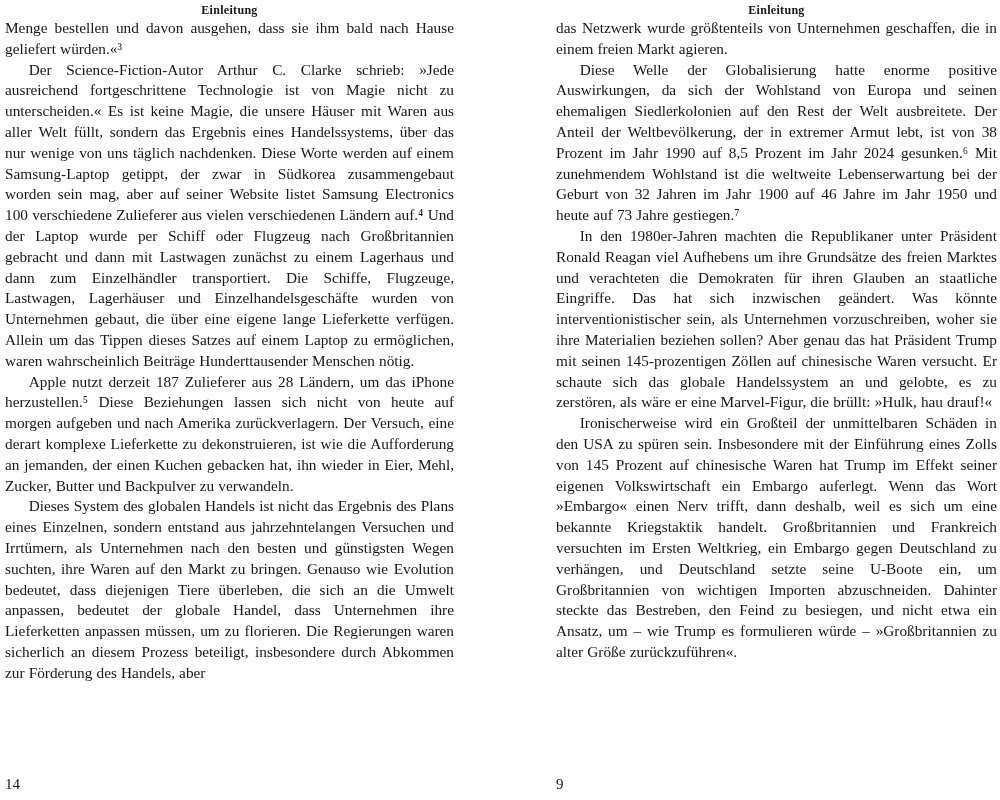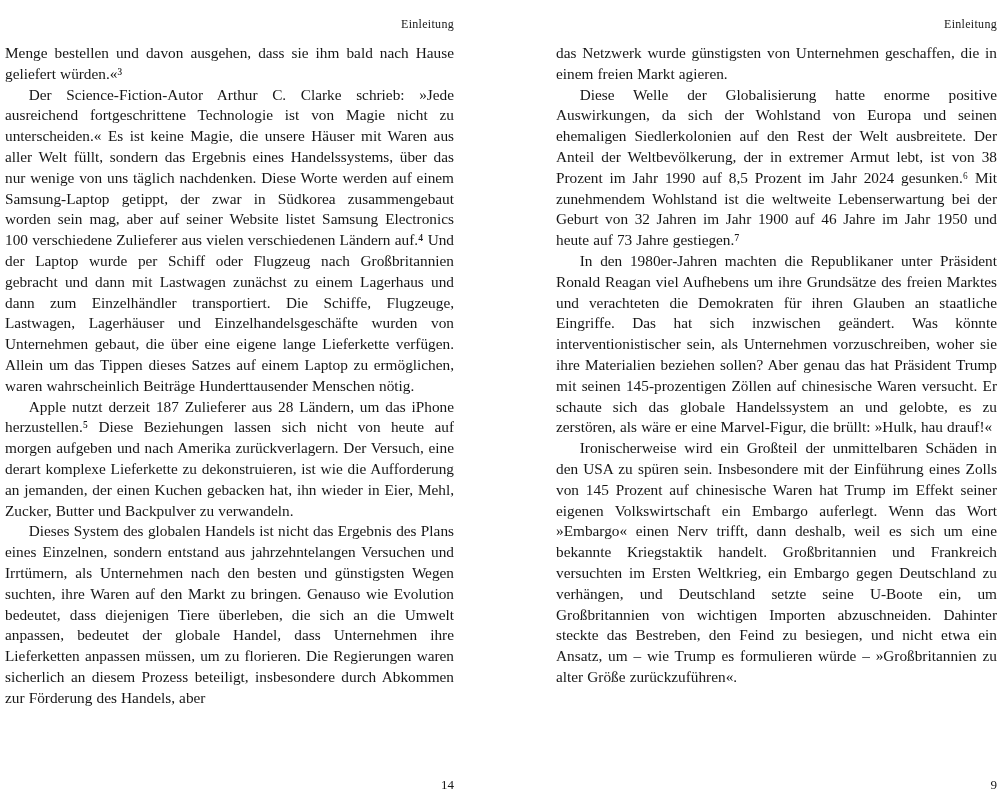--- a/index.html
+++ b/index.html
@@ -21,46 +21,46 @@
   .page {
     width: 500px;
     height: 800px;
     display: flex;
     flex-direction: column;
   }
   .page-left  { padding: 0 46px 0 5px; }
   .page-right { padding: 0 3px 0 56px; }
   .running-head {
     flex: 0 0 auto;
-    text-align: right;
+    text-align: center;
     font-size: 12px;
     letter-spacing: 0.3px;
-    padding-top: 17px;
+    padding-top: 3px;
     height: 18px;
+    font-weight: bold;
   }
   .body-text {
     flex: 1 1 auto;
     overflow: hidden;
-    margin-top: 25px;
     font-size: 15.3px;
     line-height: 20.8px;
     text-align: justify;
     hyphens: auto;
     -webkit-hyphens: auto;
     word-spacing: 0.02em;
   }
   .para {
     margin: 0;
     text-indent: 1.55em;
   }
   .para.no-indent { text-indent: 0; }
   .page-number {
     flex: 0 0 auto;
-    text-align: right;
-    font-size: 13px;
+    text-align: left;
+    font-size: 15px;
     padding: 4px 0 7px;
   }
 </style>
 </head>
 <body>
 
 <div class="spread">
 
   <section class="page page-left">
     <header class="running-head">Einleitung</header>
@@ -69,21 +69,21 @@
       <p class="para">Der Science-Fiction-Autor Arthur C. Clarke schrieb: »Jede ausreichend fortgeschrittene Technologie ist von Magie nicht zu unterscheiden.« Es ist keine Magie, die unsere Häuser mit Waren aus aller Welt füllt, sondern das Ergebnis eines Handelssystems, über das nur wenige von uns täglich nachdenken. Diese Worte werden auf einem Samsung-Laptop getippt, der zwar in Südkorea zusammengebaut worden sein mag, aber auf seiner Website listet Samsung Electronics 100 verschiedene Zulieferer aus vielen verschiedenen Ländern auf.⁴ Und der Laptop wurde per Schiff oder Flugzeug nach Großbritannien gebracht und dann mit Lastwagen zunächst zu einem Lagerhaus und dann zum Einzelhändler transportiert. Die Schiffe, Flugzeuge, Lastwagen, Lagerhäuser und Einzelhandelsgeschäfte wurden von Unternehmen gebaut, die über eine eigene lange Lieferkette verfügen. Allein um das Tippen dieses Satzes auf einem Laptop zu ermöglichen, waren wahrscheinlich Beiträge Hunderttausender Menschen nötig.</p>
       <p class="para">Apple nutzt derzeit 187 Zulieferer aus 28 Ländern, um das iPhone herzustellen.⁵ Diese Beziehungen lassen sich nicht von heute auf morgen aufgeben und nach Amerika zurückverlagern. Der Versuch, eine derart komplexe Lieferkette zu dekonstruieren, ist wie die Aufforderung an jemanden, der einen Kuchen gebacken hat, ihn wieder in Eier, Mehl, Zucker, Butter und Backpulver zu verwandeln.</p>
       <p class="para">Dieses System des globalen Handels ist nicht das Ergebnis des Plans eines Einzelnen, sondern entstand aus jahrzehntelangen Versuchen und Irrtümern, als Unternehmen nach den besten und günstigsten Wegen suchten, ihre Waren auf den Markt zu bringen. Genauso wie Evolution bedeutet, dass diejenigen Tiere überleben, die sich an die Umwelt anpassen, bedeutet der globale Handel, dass Unternehmen ihre Lieferketten anpassen müssen, um zu florieren. Die Regierungen waren sicherlich an diesem Prozess beteiligt, insbesondere durch Abkommen zur Förderung des Handels, aber</p>
     </div>
     <footer class="page-number">14</footer>
   </section>
 
   <section class="page page-right">
     <header class="running-head">Einleitung</header>
     <div class="body-text">
-      <p class="para no-indent">das Netzwerk wurde günstigsten von Unternehmen geschaffen, die in einem freien Markt agieren.</p>
+      <p class="para no-indent">das Netzwerk wurde größtenteils von Unternehmen geschaffen, die in einem freien Markt agieren.</p>
       <p class="para">Diese Welle der Globalisierung hatte enorme positive Auswirkungen, da sich der Wohlstand von Europa und seinen ehemaligen Siedlerkolonien auf den Rest der Welt ausbreitete. Der Anteil der Weltbevölkerung, der in extremer Armut lebt, ist von 38 Prozent im Jahr 1990 auf 8,5 Prozent im Jahr 2024 gesunken.⁶ Mit zunehmendem Wohlstand ist die weltweite Lebenserwartung bei der Geburt von 32 Jahren im Jahr 1900 auf 46 Jahre im Jahr 1950 und heute auf 73 Jahre gestiegen.⁷</p>
       <p class="para">In den 1980er-Jahren machten die Republikaner unter Präsident Ronald Reagan viel Aufhebens um ihre Grundsätze des freien Marktes und verachteten die Demokraten für ihren Glauben an staatliche Eingriffe. Das hat sich inzwischen geändert. Was könnte interventionistischer sein, als Unternehmen vorzuschreiben, woher sie ihre Materialien beziehen sollen? Aber genau das hat Präsident Trump mit seinen 145-prozentigen Zöllen auf chinesische Waren versucht. Er schaute sich das globale Handelssystem an und gelobte, es zu zerstören, als wäre er eine Marvel-Figur, die brüllt: »Hulk, hau drauf!«</p>
       <p class="para">Ironischerweise wird ein Großteil der unmittelbaren Schäden in den USA zu spüren sein. Insbesondere mit der Einführung eines Zolls von 145 Prozent auf chinesische Waren hat Trump im Effekt seiner eigenen Volkswirtschaft ein Embargo auferlegt. Wenn das Wort »Embargo« einen Nerv trifft, dann deshalb, weil es sich um eine bekannte Kriegstaktik handelt. Großbritannien und Frankreich versuchten im Ersten Weltkrieg, ein Embargo gegen Deutschland zu verhängen, und Deutschland setzte seine U-Boote ein, um Großbritannien von wichtigen Importen abzuschneiden. Dahinter steckte das Bestreben, den Feind zu besiegen, und nicht etwa ein Ansatz, um – wie Trump es formulieren würde – »Großbritannien zu alter Größe zurückzuführen«.</p>
     </div>
     <footer class="page-number">9</footer>
   </section>
 
 </div>
 
 </body></html>

